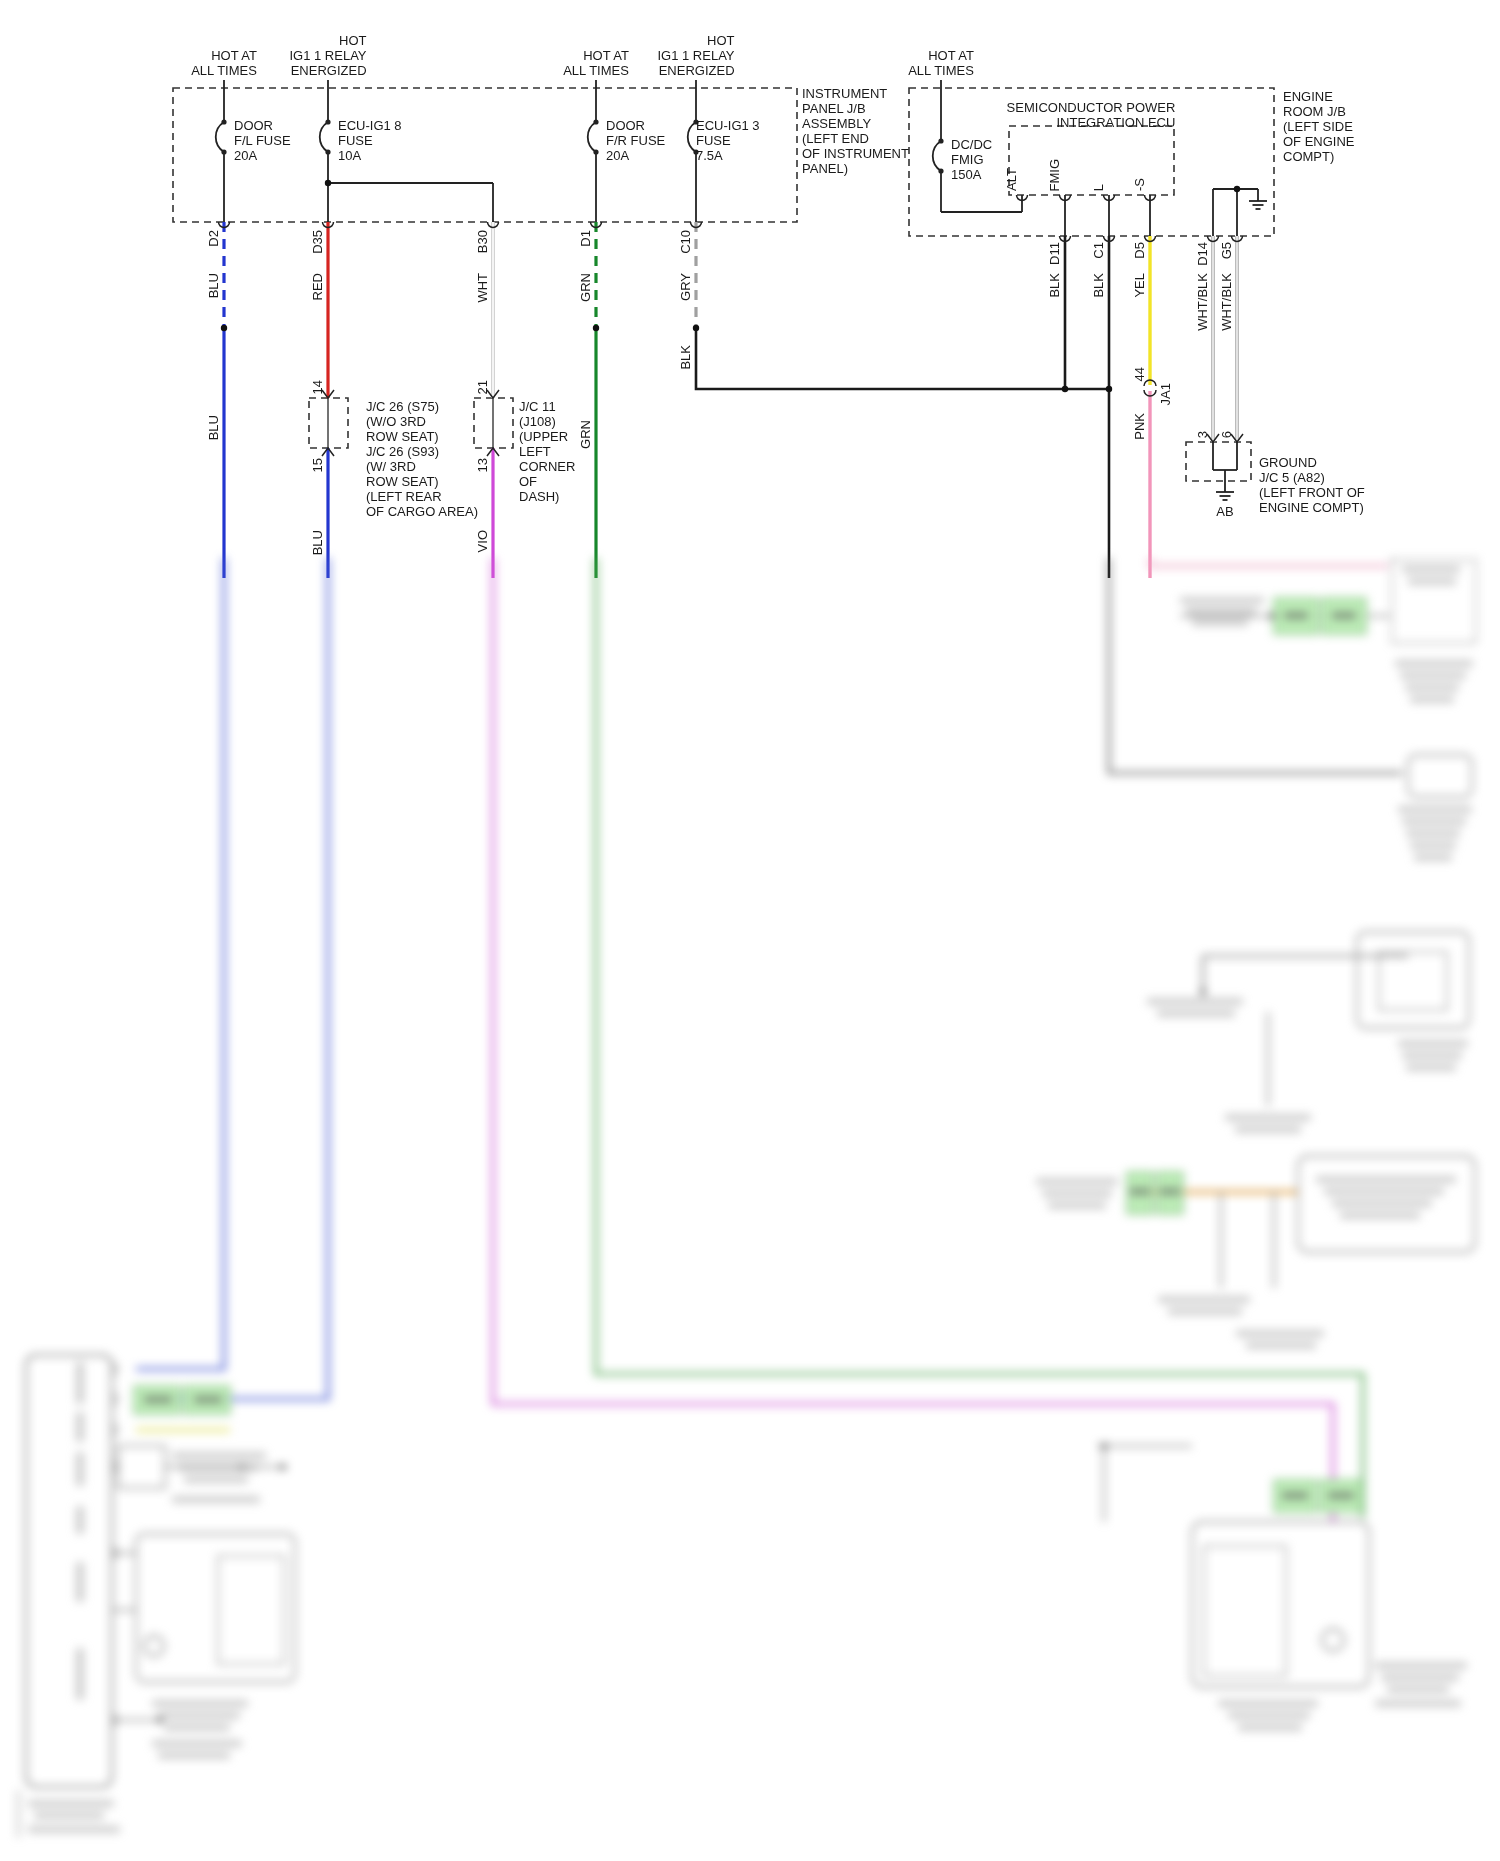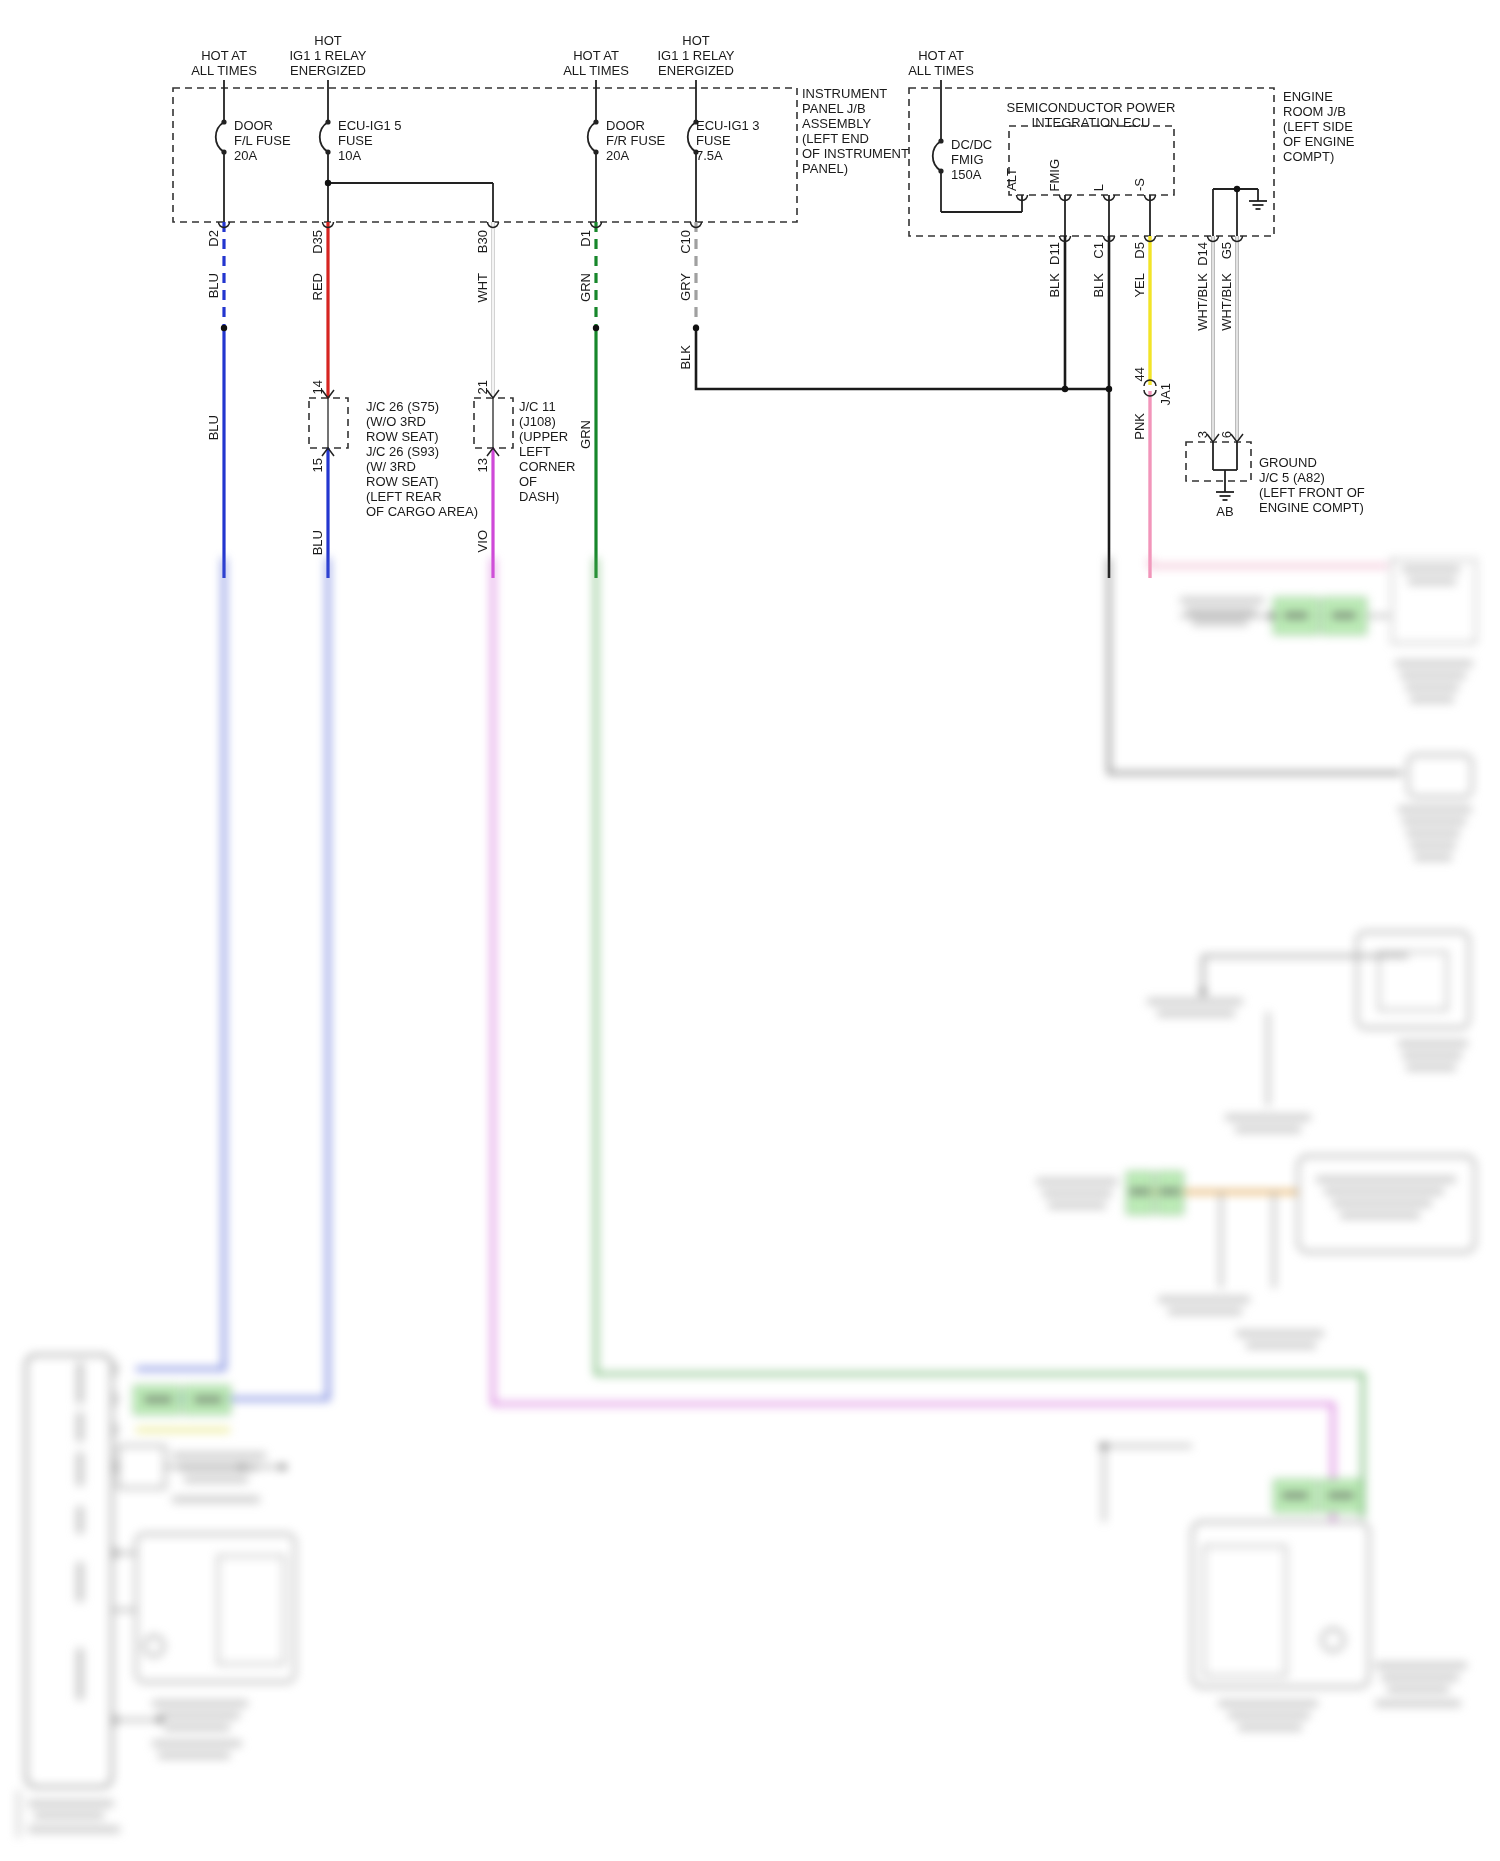--- a/index.html
+++ b/index.html
@@ -1,20 +1,20 @@
 <!DOCTYPE html>
 <html><head>
 <meta charset="utf-8">
 <style>
   * { margin:0; padding:0; box-sizing:border-box; }
   body { background:#ffffff; font-family:"Liberation Sans","DejaVu Sans",sans-serif; }
   .stage { position:relative; width:1500px; height:1861px; background:#ffffff; overflow:hidden; }
   svg.layer { position:absolute; left:0; top:0; }
   .lbl { position:absolute; font-size:13px; line-height:15px; color:#1a1a1a; white-space:pre-line; }
-  .lbl.c { transform:translateX(-50%); text-align:center; }
+  .lbl.c { transform:translateX(-50%); text-align:right; }
   .vlbl { position:absolute; font-size:13px; color:#1a1a1a; writing-mode:vertical-rl;
           transform:rotate(180deg); white-space:nowrap; line-height:15px; }
   .blurzone { position:absolute; left:0; top:558px; width:1500px; height:1303px;
               filter:blur(5px); }
 </style>
 </head>
 <body>
 
 <div class="stage">
 
@@ -155,21 +155,21 @@
 ALL TIMES</div>
   <div class="lbl c" style="left:696px;top:33px">HOT
 IG1 1 RELAY
 ENERGIZED</div>
   <div class="lbl c" style="left:941px;top:48px">HOT AT
 ALL TIMES</div>
 
   <div class="lbl" style="left:234px;top:118px">DOOR
 F/L FUSE
 20A</div>
-  <div class="lbl" style="left:338px;top:118px">ECU-IG1 5
+  <div class="lbl" style="left:338px;top:118px">ECU-IG1 8
 FUSE
 10A</div>
   <div class="lbl" style="left:606px;top:118px">DOOR
 F/R FUSE
 20A</div>
   <div class="lbl" style="left:696px;top:118px">ECU-IG1 3
 FUSE
 7.5A</div>
   <div class="lbl" style="left:951px;top:137px">DC/DC
 FMIG

